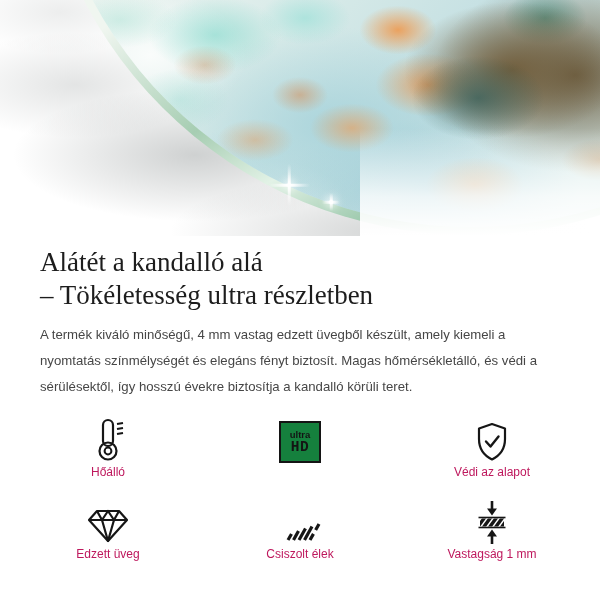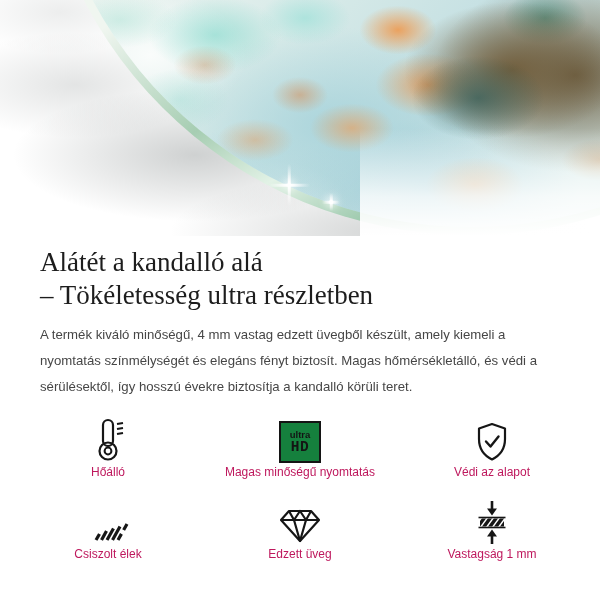--- a/index.html
+++ b/index.html
@@ -115,56 +115,55 @@
       <span class="feature-label">Hőálló</span>
     </div>
 
     <div class="feature">
       <span class="icon-wrap">
         <span class="uhd-box">
           <span class="uhd-top">ultra</span>
           <span class="uhd-bottom">HD</span>
         </span>
       </span>
-      <span class="feature-label">Magas minőségű nyomtatás</span>
     </div>
 
     <div class="feature">
       <span class="icon-wrap">
         <svg class="icon-svg" width="38" height="42" viewBox="0 0 38 42" stroke-linejoin="round" stroke-linecap="round">
           <path d="M19 3 L32 7.5 V18 C32 28.5 26 35 19 38.5 C12 35 6 28.5 6 18 V7.5 Z"></path>
           <path d="M13 20.5 L17.5 25.5 L25.5 15.5" stroke-width="2.4"></path>
         </svg>
       </span>
       <span class="feature-label">Védi az alapot</span>
     </div>
 
     <div class="feature">
       <span class="icon-wrap">
+        <svg class="icon-svg" width="42" height="38" viewBox="0 0 42 38" stroke-width="2" stroke-linejoin="round">
+          <path d="M10 4 H32 L40 13 L21 34 L2 13 Z"></path>
+          <path d="M2 13 H40"></path>
+          <path d="M10 4 L15 13 L21 4 L27 13 L32 4"></path>
+          <path d="M15 13 L21 34 L27 13"></path>
+        </svg>
+      </span>
+      <span class="feature-label">Edzett üveg</span>
+    </div>
+
+    <div class="feature">
+      <span class="icon-wrap">
         <svg width="42" height="38" viewBox="0 0 42 38" stroke="#161616" fill="none" stroke-width="3.2">
           <path d="M9 33 L12.5 27"></path>
           <path d="M14.5 33 L19.5 24"></path>
           <path d="M20 33 L26.5 21.5"></path>
           <path d="M25.5 33 L33 19.5"></path>
           <path d="M31 33 L40 17" stroke-dasharray="7 4.5"></path>
         </svg>
       </span>
       <span class="feature-label">Csiszolt élek</span>
-    </div>
-
-    <div class="feature">
-      <span class="icon-wrap">
-        <svg class="icon-svg" width="42" height="38" viewBox="0 0 42 38" stroke-width="2" stroke-linejoin="round">
-          <path d="M10 4 H32 L40 13 L21 34 L2 13 Z"></path>
-          <path d="M2 13 H40"></path>
-          <path d="M10 4 L15 13 L21 4 L27 13 L32 4"></path>
-          <path d="M15 13 L21 34 L27 13"></path>
-        </svg>
-      </span>
-      <span class="feature-label">Edzett üveg</span>
     </div>
 
     <div class="feature">
       <span class="icon-wrap">
         <svg width="42" height="46" viewBox="0 0 42 46" stroke="#161616" fill="#161616">
           <defs>
               <clipPath id="barclip">
                 <rect x="9" y="19.5" width="24" height="8"></rect>
               </clipPath>
             </defs>

